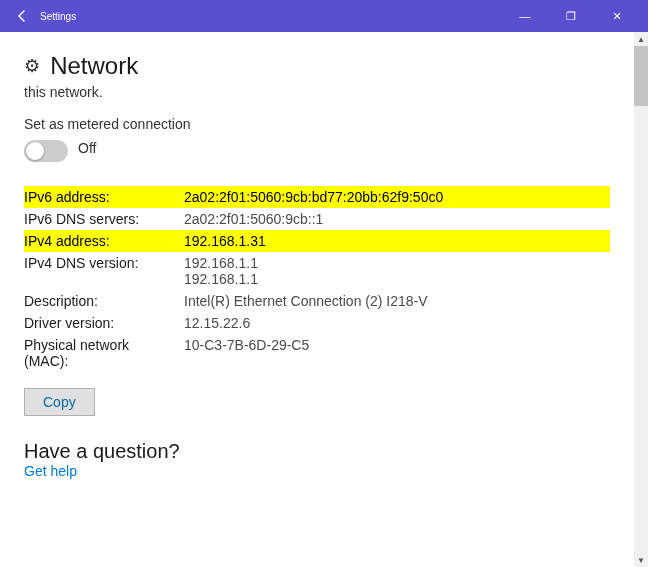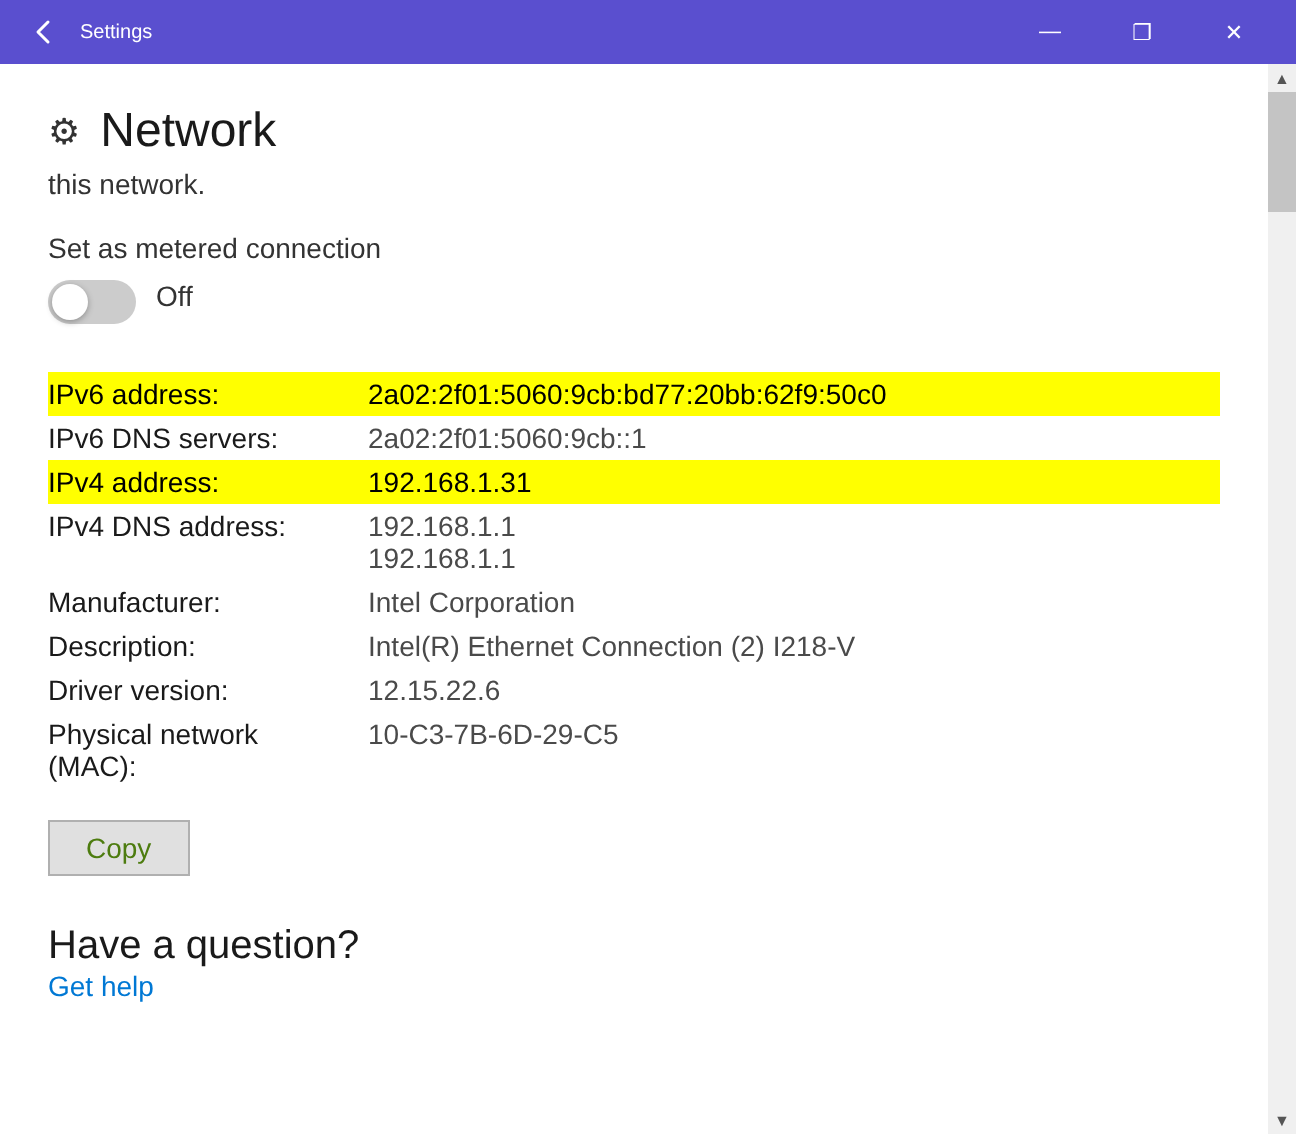--- a/index.html
+++ b/index.html
@@ -192,21 +192,21 @@
       color: #000 !important;
     }
 
     
     .copy-btn {
       background: #e0e0e0;
       border: 1px solid #b0b0b0;
       padding: 5px 18px;
       font-size: 14px;
       cursor: pointer;
-      color: #4d7c0f;
+      color: #0369a1;
       font-family: 'Segoe UI', sans-serif;
       margin-top: 4px;
       margin-bottom: 24px;
     }
 
     
     .question-title {
       font-size: 20px;
       font-weight: 300;
       color: #1a1a1a;
@@ -265,26 +265,22 @@
           </tr>
           <tr>
             <td>IPv6 DNS servers:</td>
             <td>2a02:2f01:5060:9cb::1</td>
           </tr>
           <tr class="highlighted-row">
             <td>IPv4 address:</td>
             <td>192.168.1.31</td>
           </tr>
           <tr>
-            <td>IPv4 DNS address:</td>
+            <td>IPv4 DNS version:</td>
             <td>192.168.1.1<br>192.168.1.1</td>
-          </tr>
-          <tr>
-            <td>Manufacturer:</td>
-            <td>Intel Corporation</td>
           </tr>
           <tr>
             <td>Description:</td>
             <td>Intel(R) Ethernet Connection (2) I218-V</td>
           </tr>
           <tr>
             <td>Driver version:</td>
             <td>12.15.22.6</td>
           </tr>
           <tr>

